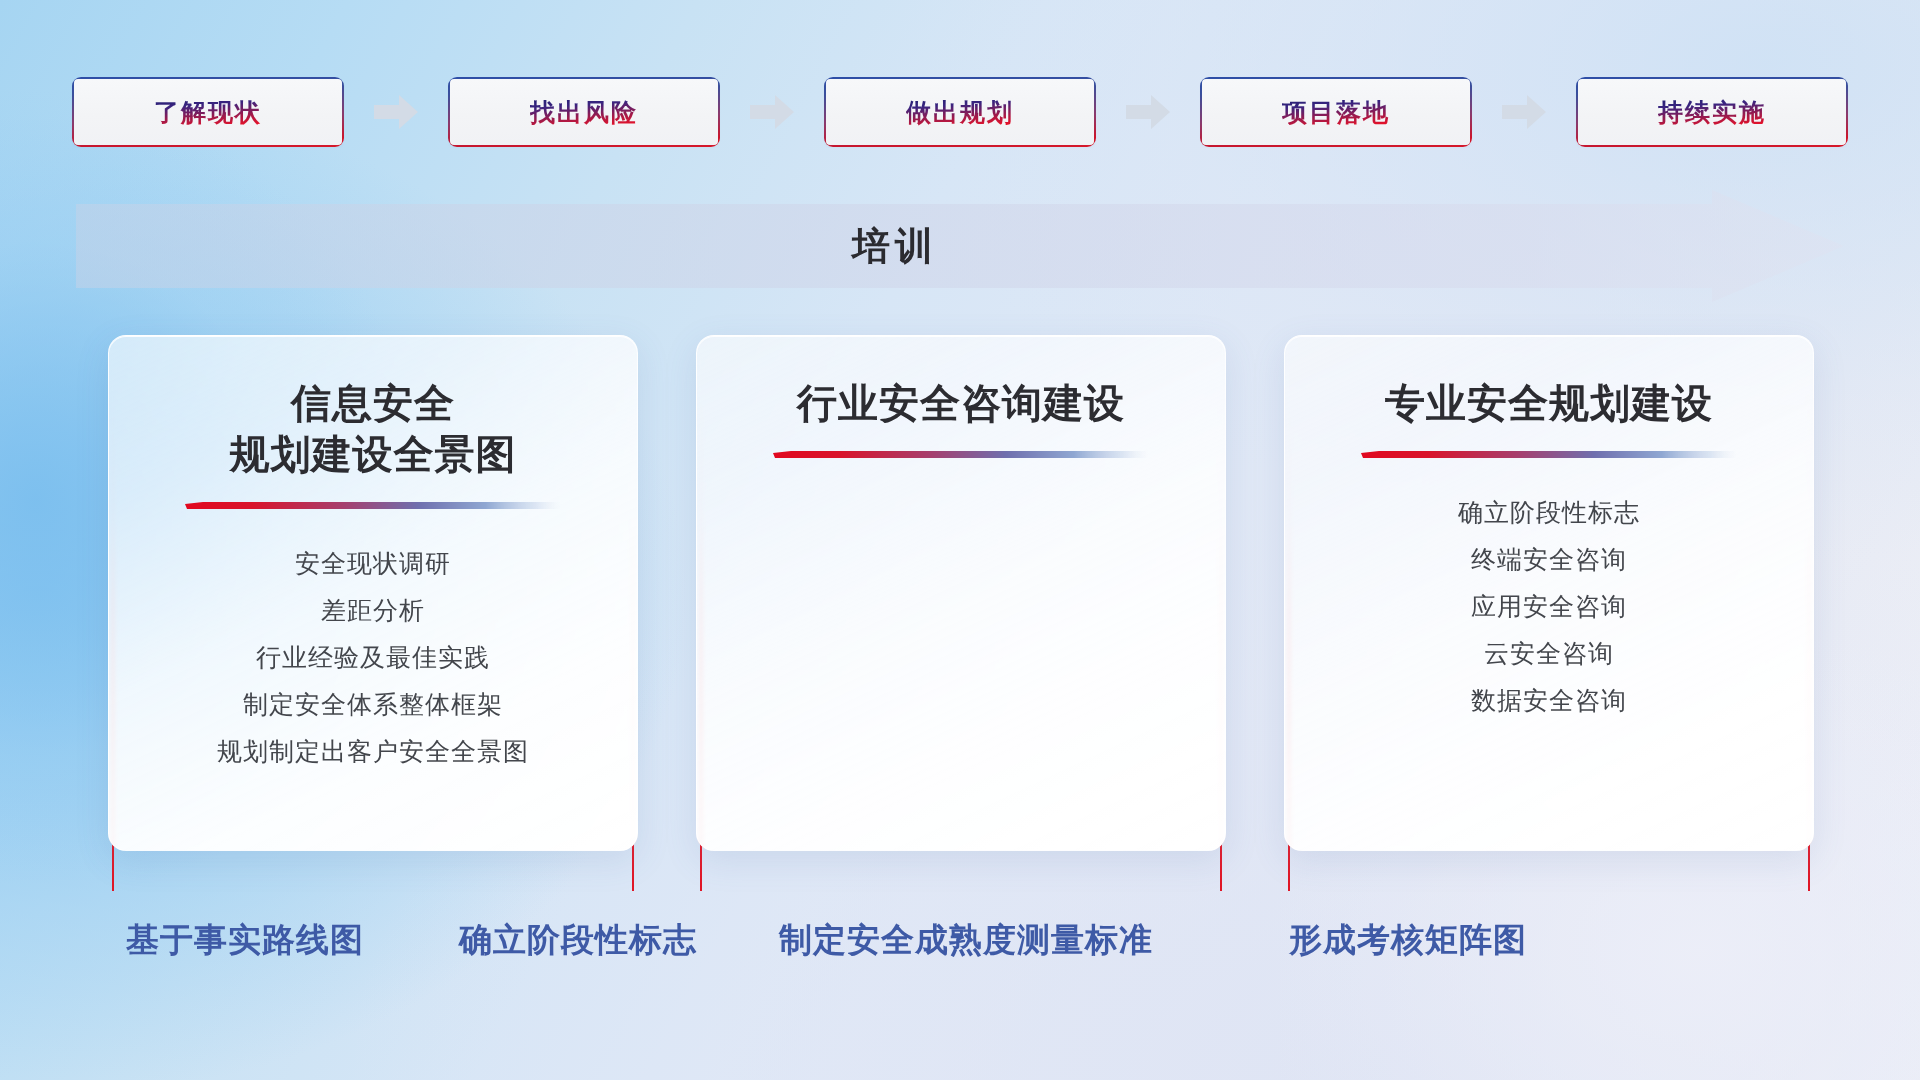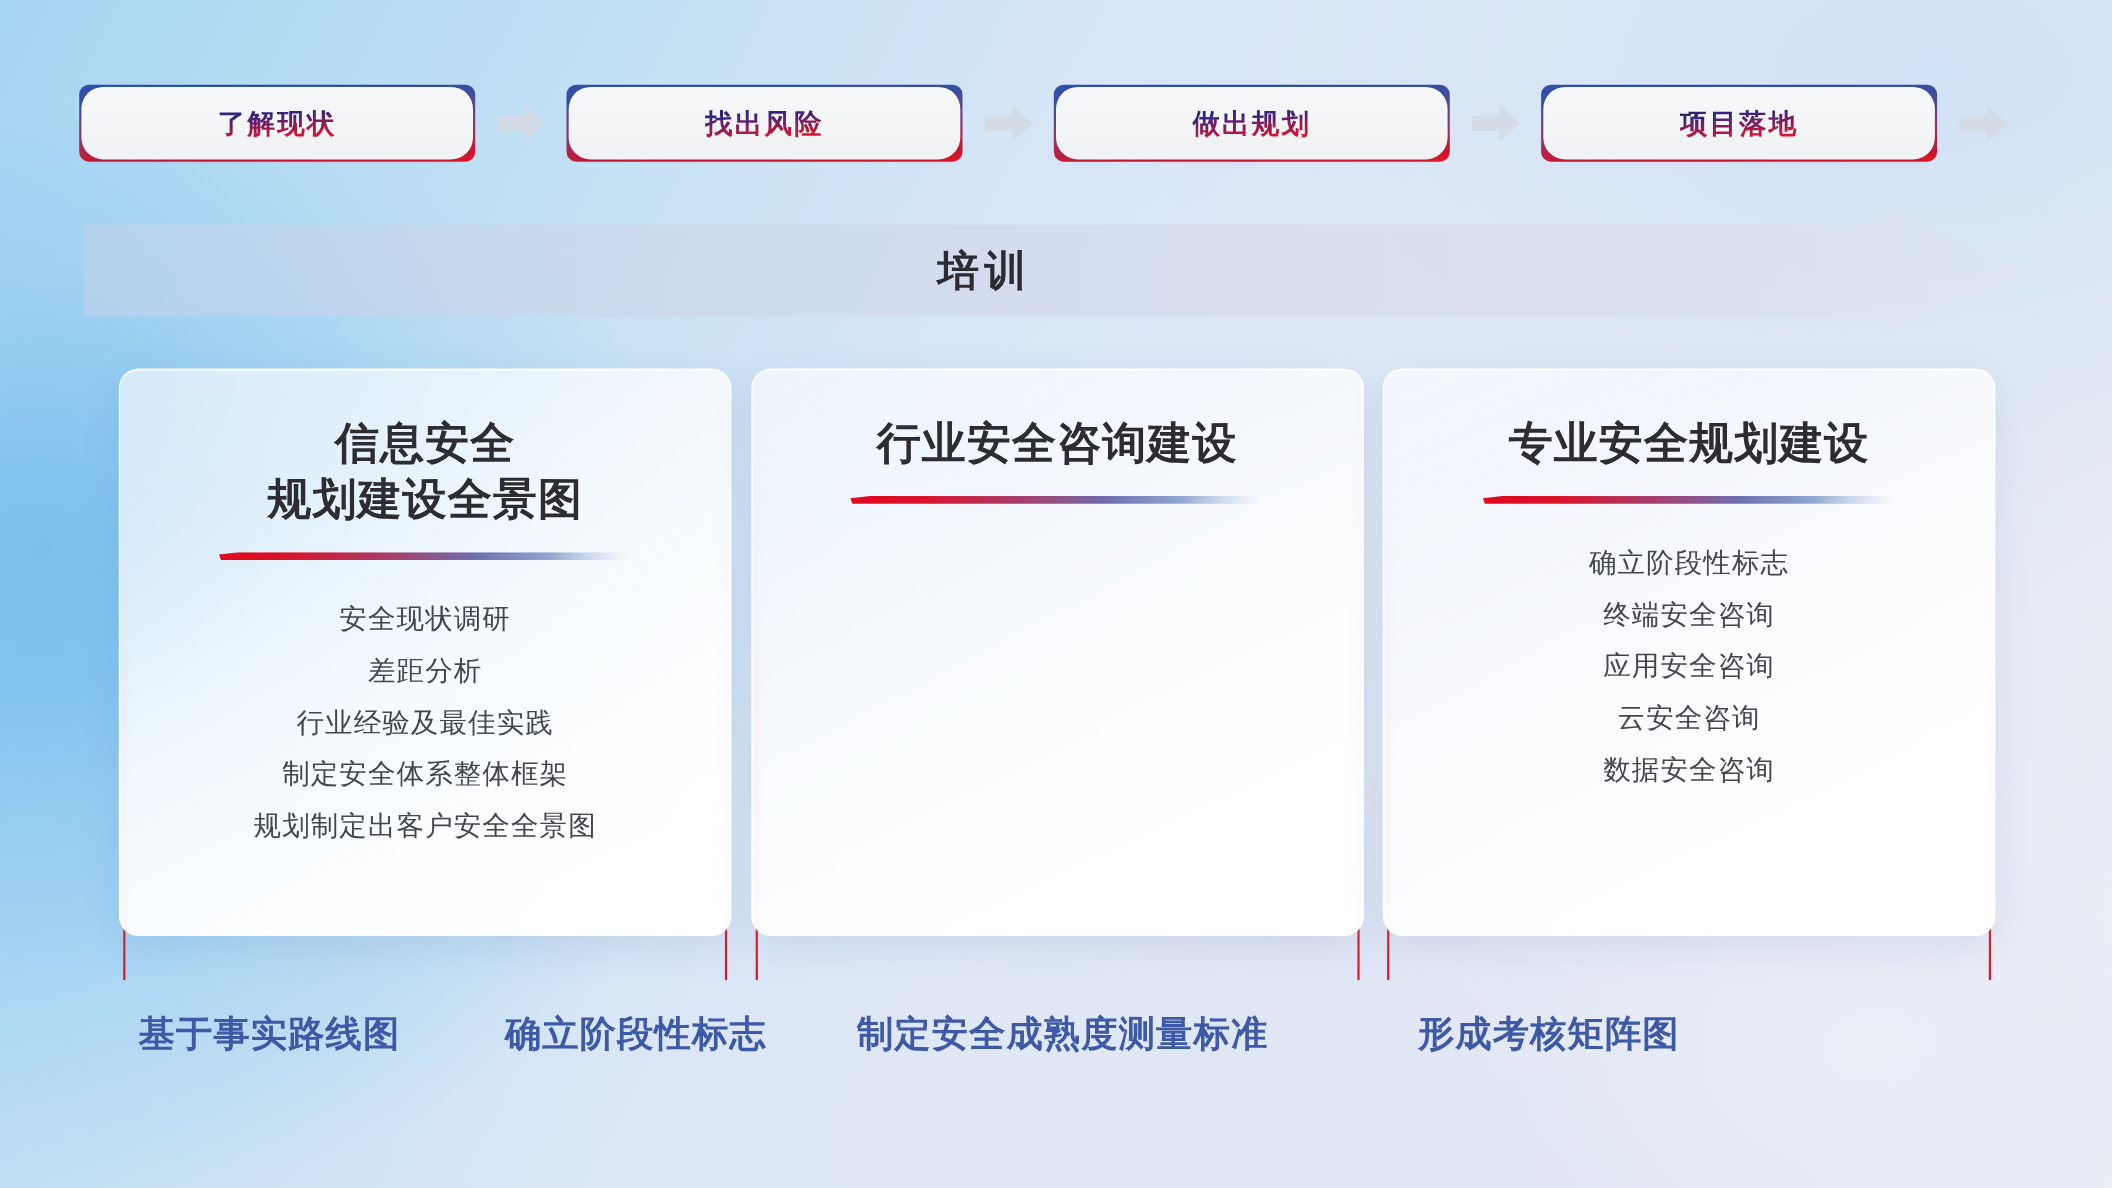--- a/index.html
+++ b/index.html
@@ -57,23 +57,23 @@
     left: 74px;
     width: 1772px;
     height: 66px;
     display: flex;
     align-items: center;
     z-index: 6;
   }
   .step-box {
     position: relative;
     flex: 0 0 auto;
-    width: 356px;
+    width: 268px;
     height: 66px;
-    border-radius: 20px;
+    border-radius: 4px;
     background: linear-gradient(180deg, #f7f8fa 0%, #f3f4f6 55%, #f1f2f5 100%);
     display: flex;
     align-items: center;
     justify-content: center;
     box-shadow: 0 1px 3px rgba(60,90,140,0.10);
   }
   .step-box::before {
     content: "";
     position: absolute;
     inset: -1.6px;
@@ -139,21 +139,20 @@
     width: 1706px;
     height: 540px;
     display: flex;
     justify-content: space-between;
     z-index: 5;
   }
   .card-wrap {
     position: relative;
     width: 530px;
     height: 540px;
-    padding-left: 27px;
   }
   
   .rail {
     position: absolute;
     top: 56px;
     bottom: -16px;
     width: 2px;
     background: linear-gradient(180deg, rgba(236,26,38,0) 0%, rgba(236,26,38,0.10) 26%, rgba(236,26,38,0.85) 62%, #e01626 100%);
     z-index: 0;
   }
@@ -272,20 +271,23 @@
 
     <div class="step-box">
       <span class="step-label">项目落地</span>
     </div>
     <div class="step-arrow">
       <svg width="44" height="34" viewBox="0 0 44 34" aria-hidden="true">
         <path d="M0 10 H25 V0 L44 17 L25 34 V24 H0 Z" fill="#d3dbe6"></path>
       </svg>
     </div>
 
+    <div class="step-box">
+      <span class="step-label">持续实施</span>
+    </div>
   </div>
 
   <div class="banner">
     <svg class="banner-svg" viewBox="0 0 1768 112" preserveAspectRatio="none">
       <defs>
         <linearGradient id="bandGrad" x1="0" y1="0" x2="1" y2="0">
           <stop offset="0" stop-color="#c3d2e8" stop-opacity="0.55"></stop>
           <stop offset="0.25" stop-color="#cbd5e9" stop-opacity="0.62"></stop>
           <stop offset="0.55" stop-color="#d3d9ec" stop-opacity="0.68"></stop>
           <stop offset="0.82" stop-color="#d8dcee" stop-opacity="0.62"></stop>

